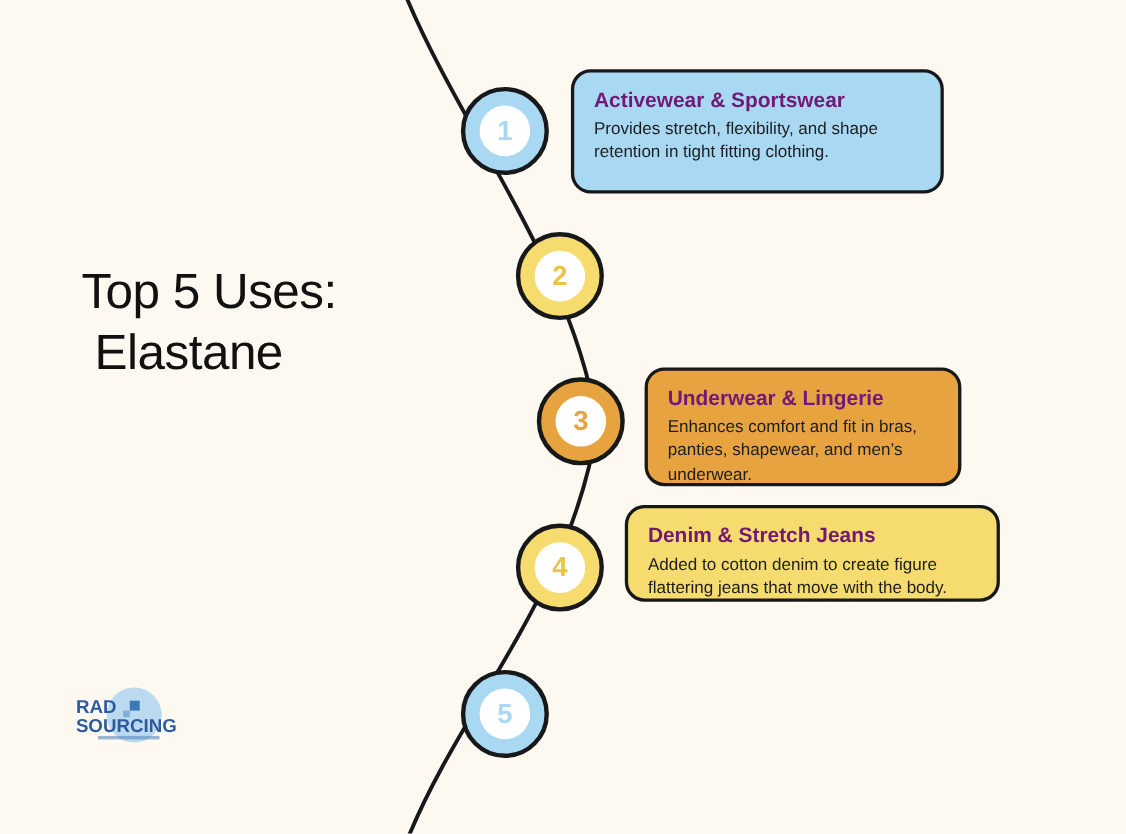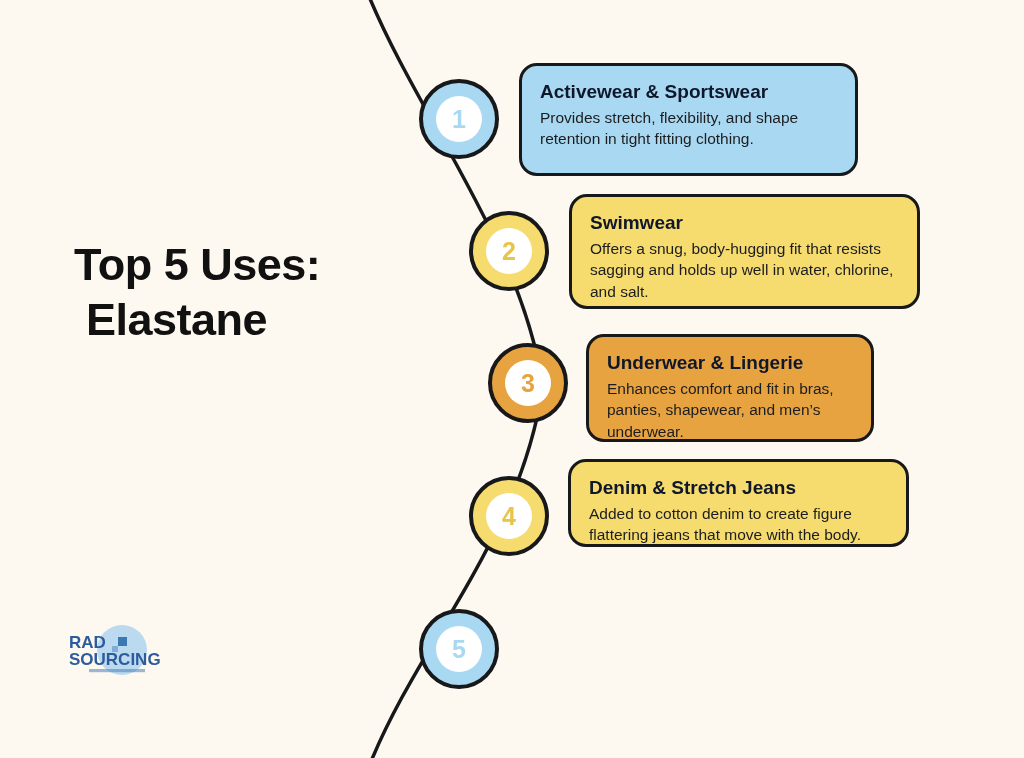--- a/index.html
+++ b/index.html
@@ -31,21 +31,21 @@
 
   
   #title-block {
     position: absolute;
     left: 74px;
     top: 238px;
     width: 330px;
   }
   .title-line {
     font-size: 45px;
-    font-weight: bold;
+    font-weight: normal;
     color: #111111;
     line-height: 1.22;
     letter-spacing: -0.5px;
     white-space: nowrap;
   }
 
   
   #logo {
     position: absolute;
     left: 66px;
@@ -78,21 +78,21 @@
   .card {
     position: absolute;
     box-sizing: border-box;
     border: 3px solid #17181A;
     border-radius: 18px;
     padding: 14px 18px 15px 18px;
   }
   .card-title {
     font-size: 19px;
     font-weight: bold;
-    color: #0f172a;
+    color: #701a75;
     line-height: 1.25;
     margin-bottom: 3px;
   }
   .card-desc {
     font-size: 15.5px;
     font-weight: normal;
     color: #1C1D1F;
     line-height: 1.38;
   }
 </style>
@@ -129,24 +129,20 @@
   <div class="card" style="left: 519px; top: 63px; width: 339px; height: 113px; background: rgb(169, 217, 242); border-color: rgb(23, 24, 26);">
     <div class="card-title">Activewear &amp; Sportswear</div>
     <div class="card-desc">Provides stretch, flexibility, and shape retention in tight fitting clothing.</div>
   </div>
 
   <div class="step-circle" style="width: 80px; height: 80px; left: 469px; top: 211px; background: rgb(246, 219, 110); border-color: rgb(23, 24, 26);">
     <div class="step-circle-inner" style="width: 46px; height: 46px; background: rgb(255, 255, 255); color: rgb(232, 197, 74); font-size: 25px;">
       <span>2</span>
     </div>
   </div>
-  <div class="card" style="left: 569px; top: 194px; width: 351px; height: 115px; background: rgb(246, 219, 110); border-color: rgb(23, 24, 26);">
-    <div class="card-title">Swimwear</div>
-    <div class="card-desc">Offers a snug, body-hugging fit that resists sagging and holds up well in water, chlorine, and salt.</div>
-  </div>
 
   <div class="step-circle" style="width: 80px; height: 80px; left: 488px; top: 343px; background: rgb(232, 163, 65); border-color: rgb(23, 24, 26);">
     <div class="step-circle-inner" style="width: 46px; height: 46px; background: rgb(255, 255, 255); color: rgb(232, 163, 65); font-size: 25px;">
       <span>3</span>
     </div>
   </div>
   <div class="card" style="left: 586px; top: 334px; width: 288px; height: 108px; background: rgb(232, 163, 65); border-color: rgb(23, 24, 26);">
     <div class="card-title">Underwear &amp; Lingerie</div>
     <div class="card-desc">Enhances comfort and fit in bras, panties, shapewear, and men’s underwear.</div>
   </div>

